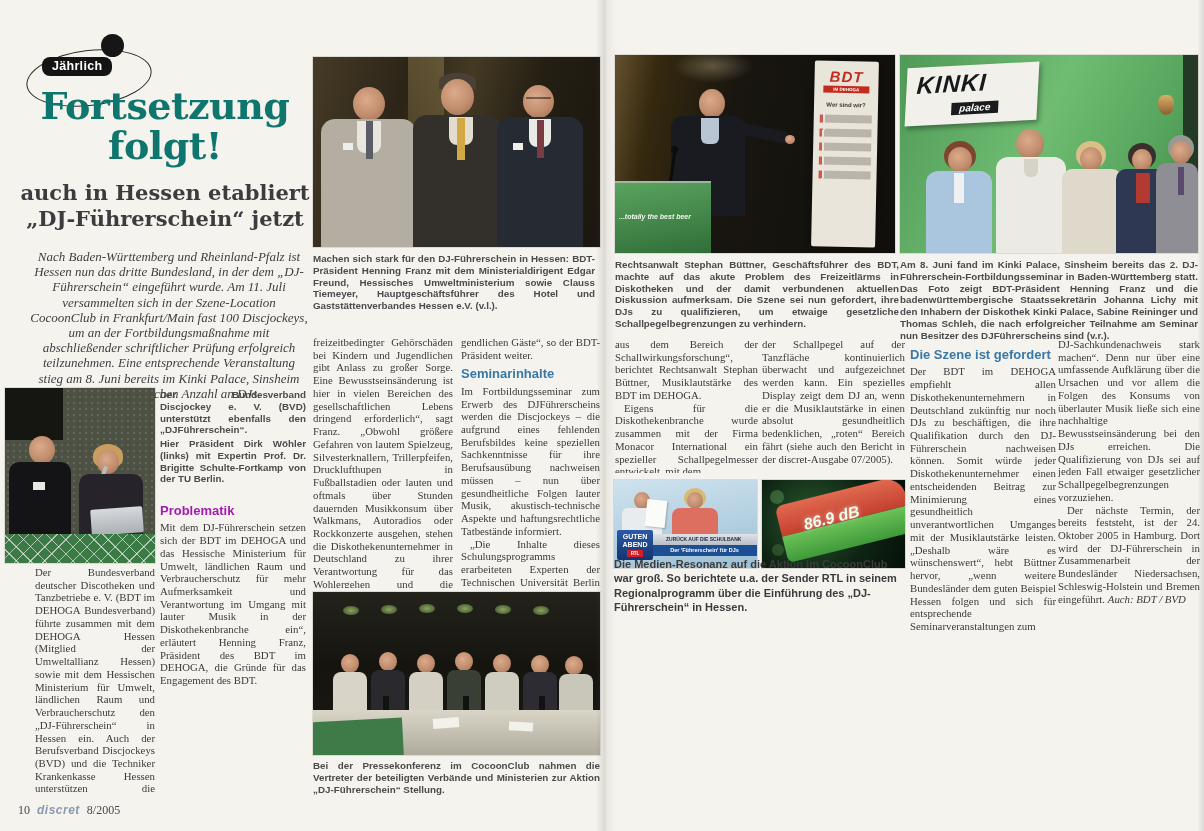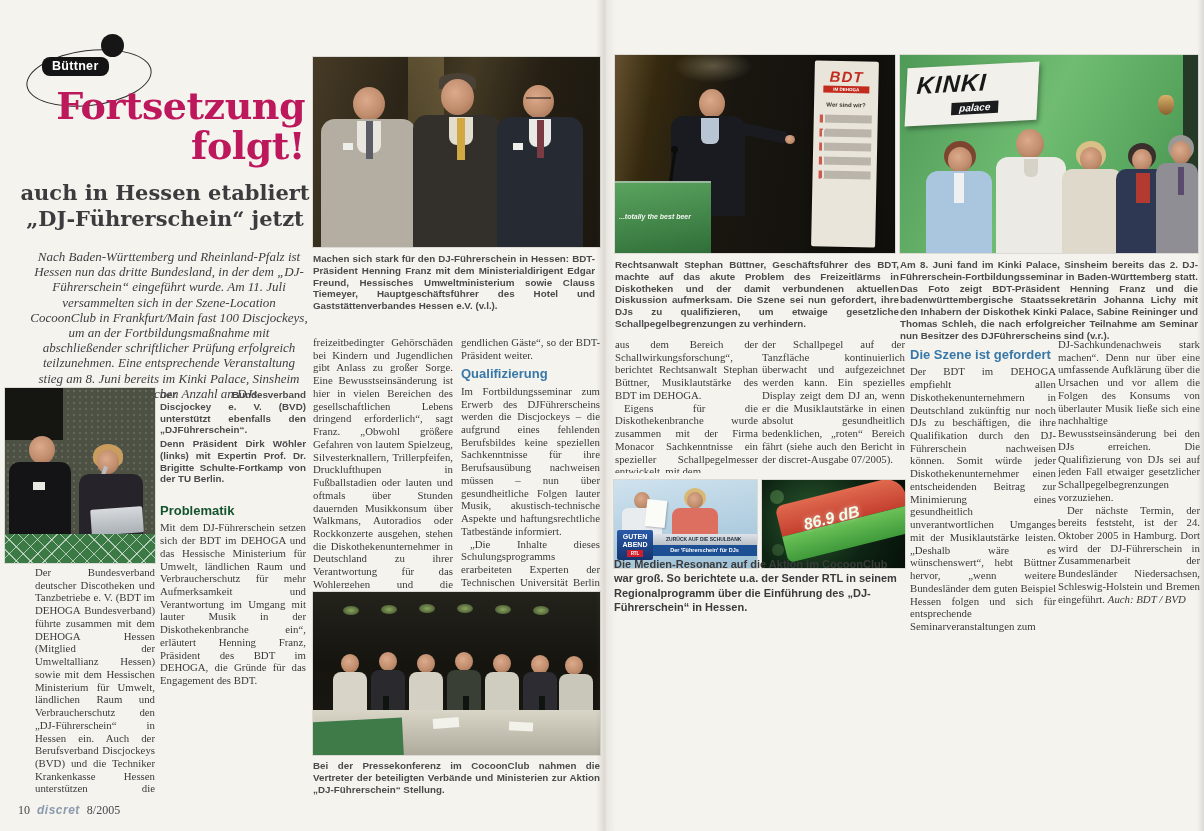--- a/index.html
+++ b/index.html
@@ -6,26 +6,26 @@
   .spread{position:relative;width:1204px;height:831px;background:#f5f3ee;font-family:"Liberation Serif",serif;overflow:hidden}
   .fold{position:absolute;left:596px;top:0;width:20px;height:831px;
         background:linear-gradient(90deg,rgba(0,0,0,0) 0%,rgba(90,85,70,.16) 42%,rgba(120,112,100,.08) 58%,rgba(0,0,0,0) 100%)}
   .edge-r{position:absolute;left:1197px;top:0;width:7px;height:831px;background:linear-gradient(90deg,rgba(0,0,0,0),rgba(0,0,0,.10))}
 
   .col{position:absolute;font-size:10.8px;line-height:1.18;color:#3a3a3b;text-align:justify;overflow:hidden;word-wrap:break-word;hyphens:auto}
   .col p{margin:0}
   .col p.ind{text-indent:9px}
   .bh{font-family:"Liberation Sans",sans-serif;font-weight:bold;font-size:13px;margin:6px 0 3px 0;line-height:1.1}
   .blue{color:#3878a8}
-  .orange{color:#14532d}
+  .orange{color:#a21caf}
   .cap{position:absolute;font-family:"Liberation Sans",sans-serif;font-weight:bold;font-size:9.8px;line-height:1.2;color:#4b4b4c;text-align:justify;hyphens:auto}
   .cap p{margin:0 0 2px 0}
   .mcap{position:absolute;font-family:"Liberation Sans",sans-serif;font-weight:bold;font-size:11px;line-height:1.3;color:#3b3b3c}
 
-  .headline{position:absolute;left:25px;top:86px;width:280px;text-align:right;font-family:"DejaVu Serif",serif;font-weight:bold;color:#be185d;font-size:38px;line-height:1.04;letter-spacing:-0.5px}
+  .headline{position:absolute;left:25px;top:86px;width:280px;text-align:center;font-family:"DejaVu Serif",serif;font-weight:bold;color:#0f766e;font-size:38px;line-height:1.04;letter-spacing:-0.5px}
   .subhead{position:absolute;left:10px;top:180px;width:310px;text-align:center;font-family:"DejaVu Serif",serif;font-weight:bold;color:#3c3c3e;font-size:21px;line-height:1.25}
   .intro{position:absolute;left:30px;top:249px;width:278px;font-style:italic;font-size:13px;line-height:1.17;color:#3e3e40;text-align:center}
 
   .tab-ellipse{position:absolute;left:26px;top:50px;width:124px;height:54px;border:1.5px solid #2c2c2c;border-radius:50%;transform:rotate(-7deg)}
   .tab-dot{position:absolute;left:101px;top:34px;width:23px;height:23px;border-radius:50%;background:#161616}
   .tab{position:absolute;left:42px;top:57px;background:#141414;color:#fff;font-family:"Liberation Sans",sans-serif;font-size:12.5px;font-weight:bold;padding:2px 10px 3px;border-radius:8px;letter-spacing:.3px}
 
   .footer{position:absolute;left:18px;top:803px;font-size:12px;color:#46484c;font-family:"Liberation Serif",serif}
   .footer .logo{font-family:"Liberation Sans",sans-serif;font-style:italic;font-weight:bold;color:#8b9aae;letter-spacing:.5px;margin:0 4px}
 
@@ -33,21 +33,21 @@
   .abs{position:absolute}
   .head{position:absolute;border-radius:50%;background:radial-gradient(circle at 42% 38%,#dcab8c 0%,#c08d6d 55%,#9a6a4e 100%)}
 </style>
 </head>
 <body>
 
 <div class="spread">
 
   <div class="tab-ellipse"></div>
   <div class="tab-dot"></div>
-  <div class="tab">Büttner</div>
+  <div class="tab">Jährlich</div>
 
   <div class="headline">
     <div>Fortsetzung</div>
     <div>folgt!</div>
   </div>
   <div class="subhead">
     <div>auch in Hessen etabliert</div>
     <div>„DJ-Führerschein“ jetzt</div>
   </div>
 
@@ -81,41 +81,41 @@
     <div class="abs" style="left:28px;top:94px;width:12px;height:8px;background:#e9e9e4"></div>
     <div class="abs" style="left:88px;top:56px;width:30px;height:24px;background:#c89d5e;border-radius:50% 50% 40% 40%"></div>
     <div class="head" style="left:92px;top:62px;width:22px;height:24px"></div>
     <div class="abs" style="left:96px;top:78px;width:4px;height:18px;background:#b9bcc0;transform:rotate(20deg)"></div>
     <div class="abs" style="left:74px;top:86px;width:64px;height:62px;background:#26242a;border-radius:10px 10px 0 0"></div>
     <div class="abs" style="left:86px;top:120px;width:52px;height:26px;background:linear-gradient(#d7dadd,#aab0b5);transform:rotate(-4deg);border-radius:2px"></div>
     <div class="abs" style="left:0;top:146px;width:150px;height:29px;background-color:#3c7a45;background-image:repeating-linear-gradient(45deg,transparent 0 9px,rgba(255,255,255,.6) 9px 10px),repeating-linear-gradient(-45deg,transparent 0 9px,rgba(255,255,255,.6) 9px 10px)"></div>
   </div>
   <div class="cap" style="left:160px;top:389px;width:146px">
     <p>Der Bundesverband Discjockey e. V. (BVD) unterstützt ebenfalls den „DJFührerschein“.</p>
-    <p>Denn Präsident Dirk Wöhler (links) mit Expertin Prof. Dr. Brigitte Schulte-Fortkamp von der TU Berlin.</p>
+    <p>Hier Präsident Dirk Wöhler (links) mit Expertin Prof. Dr. Brigitte Schulte-Fortkamp von der TU Berlin.</p>
   </div>
 
   <div class="col" style="left:35px;top:566px;width:120px;height:226px">
     <p>Der Bundesverband deutscher Discotheken und Tanzbetriebe e. V. (BDT im DEHOGA Bundesverband) führte zusammen mit dem DEHOGA Hessen (Mitglied der Umweltallianz Hessen) sowie mit dem Hessischen Ministerium für Umwelt, ländlichen Raum und Verbraucherschutz den „DJ-Führerschein“ in Hessen ein. Auch der Berufsverband Discjockeys (BVD) und die Techniker Krankenkasse Hessen unterstützen die Einführung des DJFührerscheins.</p>
 
   </div>
 
   <div class="col" style="left:160px;top:498px;width:146px;height:300px">
     <div class="bh orange">Problematik</div>
     <p>Mit dem DJ-Führerschein setzen sich der BDT im DEHOGA und das Hessische Ministerium für Umwelt, ländlichen Raum und Verbraucherschutz für mehr Aufmerksamkeit und Verantwortung im Umgang mit lauter Musik in der Diskothekenbranche ein“, erläutert Henning Franz, Präsident des BDT im DEHOGA, die Gründe für das Engagement des BDT.</p>
 
   </div>
 
   <div class="col" style="left:313px;top:336px;width:140px;height:252px">
     <p>freizeitbedingter Gehörschäden bei Kindern und Jugendlichen gibt Anlass zu großer Sorge. Eine Bewusstseinsänderung ist hier in vielen Bereichen des gesellschaftlichen Lebens dringend erforderlich“, sagt Franz. „Obwohl größere Gefahren von lautem Spielzeug, Silvesterknallern, Trillerpfeifen, Drucklufthupen in Fußballstadien oder lauten und oftmals über Stunden dauernden Musikkonsum über Walkmans, Autoradios oder Rockkonzerte ausgehen, stehen die Diskothekenunternehmer in Deutschland zu ihrer Verantwortung für das Wohlergehen und die Gesundheit ihrer meist ju-</p>
   </div>
 
   <div class="col" style="left:461px;top:336px;width:139px;height:252px">
     <p>gendlichen Gäste“, so der BDT-Präsident weiter.</p>
-    <div class="bh blue">Qualifizierung</div>
+    <div class="bh blue">Seminarinhalte</div>
     <p>Im Fortbildungsseminar zum Erwerb des DJFührerscheins werden die Discjockeys – die aufgrund eines fehlenden Berufsbildes keine speziellen Sachkenntnisse für ihre Berufsausübung nachweisen müssen – nun über gesundheitliche Folgen lauter Musik, akustisch-technische Aspekte und haftungsrechtliche Tatbestände informiert.</p>
     <p class="ind">„Die Inhalte dieses Schulungsprogramms erarbeiteten Experten der Technischen Universität Berlin sowie Fachleute</p>
   </div>
 
   <div class="ph" style="left:313px;top:592px;width:287px;height:163px;background:linear-gradient(180deg,#23231c 0%,#15140f 45%,#1a1812 100%)">
     <div class="abs" style="left:30px;top:14px;width:16px;height:9px;border-radius:50%;background:radial-gradient(#8aa45f,#3a4a28)"></div>
     <div class="abs" style="left:68px;top:13px;width:16px;height:9px;border-radius:50%;background:radial-gradient(#8aa45f,#3a4a28)"></div>
     <div class="abs" style="left:106px;top:12px;width:16px;height:9px;border-radius:50%;background:radial-gradient(#8aa45f,#3a4a28)"></div>
     <div class="abs" style="left:144px;top:12px;width:16px;height:9px;border-radius:50%;background:radial-gradient(#8aa45f,#3a4a28)"></div>
     <div class="abs" style="left:182px;top:13px;width:16px;height:9px;border-radius:50%;background:radial-gradient(#8aa45f,#3a4a28)"></div>
@@ -200,21 +200,21 @@
     <div class="abs" style="left:236px;top:118px;width:14px;height:30px;background:#b23a31"></div>
     <div class="abs" style="left:268px;top:80px;width:26px;height:26px;background:#9a9894;border-radius:50%"></div>
     <div class="head" style="left:271px;top:86px;width:20px;height:23px"></div>
     <div class="abs" style="left:256px;top:108px;width:42px;height:90px;background:#8e8e94;border-radius:10px 10px 0 0"></div>
     <div class="abs" style="left:278px;top:112px;width:6px;height:28px;background:#5a4a6e"></div>
   </div>
   <div class="cap" style="left:900px;top:259px;width:298px">Am 8. Juni fand im Kinki Palace, Sinsheim bereits das 2. DJ-Führerschein-Fortbildungsseminar in Baden-Württemberg statt. Das Foto zeigt BDT-Präsident Henning Franz und die badenwürttembergische Staatssekretärin Johanna Lichy mit den Inhabern der Diskothek Kinki Palace, Sabine Reininger und Thomas Schleh, die nach erfolgreicher Teilnahme am Seminar nun Besitzer des DJFührerscheins sind (v.r.).</div>
 
   <div class="col" style="left:615px;top:338px;width:143px;height:135px">
     <p>aus dem Bereich der Schallwirkungsforschung“, berichtet Rechtsanwalt Stephan Büttner, Musiklautstärke des BDT im DEHOGA.</p>
-    <p class="ind">Eigens für die Diskothekenbranche wurde zusammen mit der Firma Monacor Sachkenntnisse ein spezieller Schallpegelmesser entwickelt, mit dem</p>
+    <p class="ind">Eigens für die Diskothekenbranche wurde zusammen mit der Firma Monacor International ein spezieller Schallpegelmesser entwickelt, mit dem</p>
   </div>
   <div class="col" style="left:762px;top:338px;width:143px;height:135px">
     <p>der Schallpegel auf der Tanzfläche kontinuierlich überwacht und aufgezeichnet werden kann. Ein spezielles Display zeigt dem DJ an, wenn er die Musiklautstärke in einen absolut gesundheitlich bedenklichen, „roten“ Bereich fährt (siehe auch den Bericht in der discret-Ausgabe 07/2005).</p>
   </div>
   <div class="col" style="left:910px;top:332px;width:146px;height:330px">
     <div class="bh blue" style="margin-top:16px">Die Szene ist gefordert</div>
     <p>Der BDT im DEHOGA empfiehlt allen Diskothekenunternehmern in Deutschland zukünftig nur noch DJs zu beschäftigen, die ihre Qualifikation durch den DJ-Führerschein nachweisen können. Somit würde jeder Diskothekenunternehmer einen entscheidenden Beitrag zur Minimierung eines gesundheitlich unverantwortlichen Umganges mit der Musiklautstärke leisten. „Deshalb wäre es wünschenswert“, hebt Büttner hervor, „wenn weitere Bundesländer dem guten Beispiel Hessen folgen und sich für entsprechende Seminarveranstaltungen zum</p>
   </div>
   <div class="col" style="left:1058px;top:338px;width:142px;height:330px">
     <p>DJ-Sachkundenachweis stark machen“. Denn nur über eine umfassende Aufklärung über die Ursachen und vor allem die Folgen des Konsums von überlauter Musik ließe sich eine nachhaltige Bewusstseinsänderung bei den DJs erreichen. Die Qualifizierung von DJs sei auf jeden Fall etwaiger gesetzlicher Schallpegelbegrenzungen vorzuziehen.</p>

